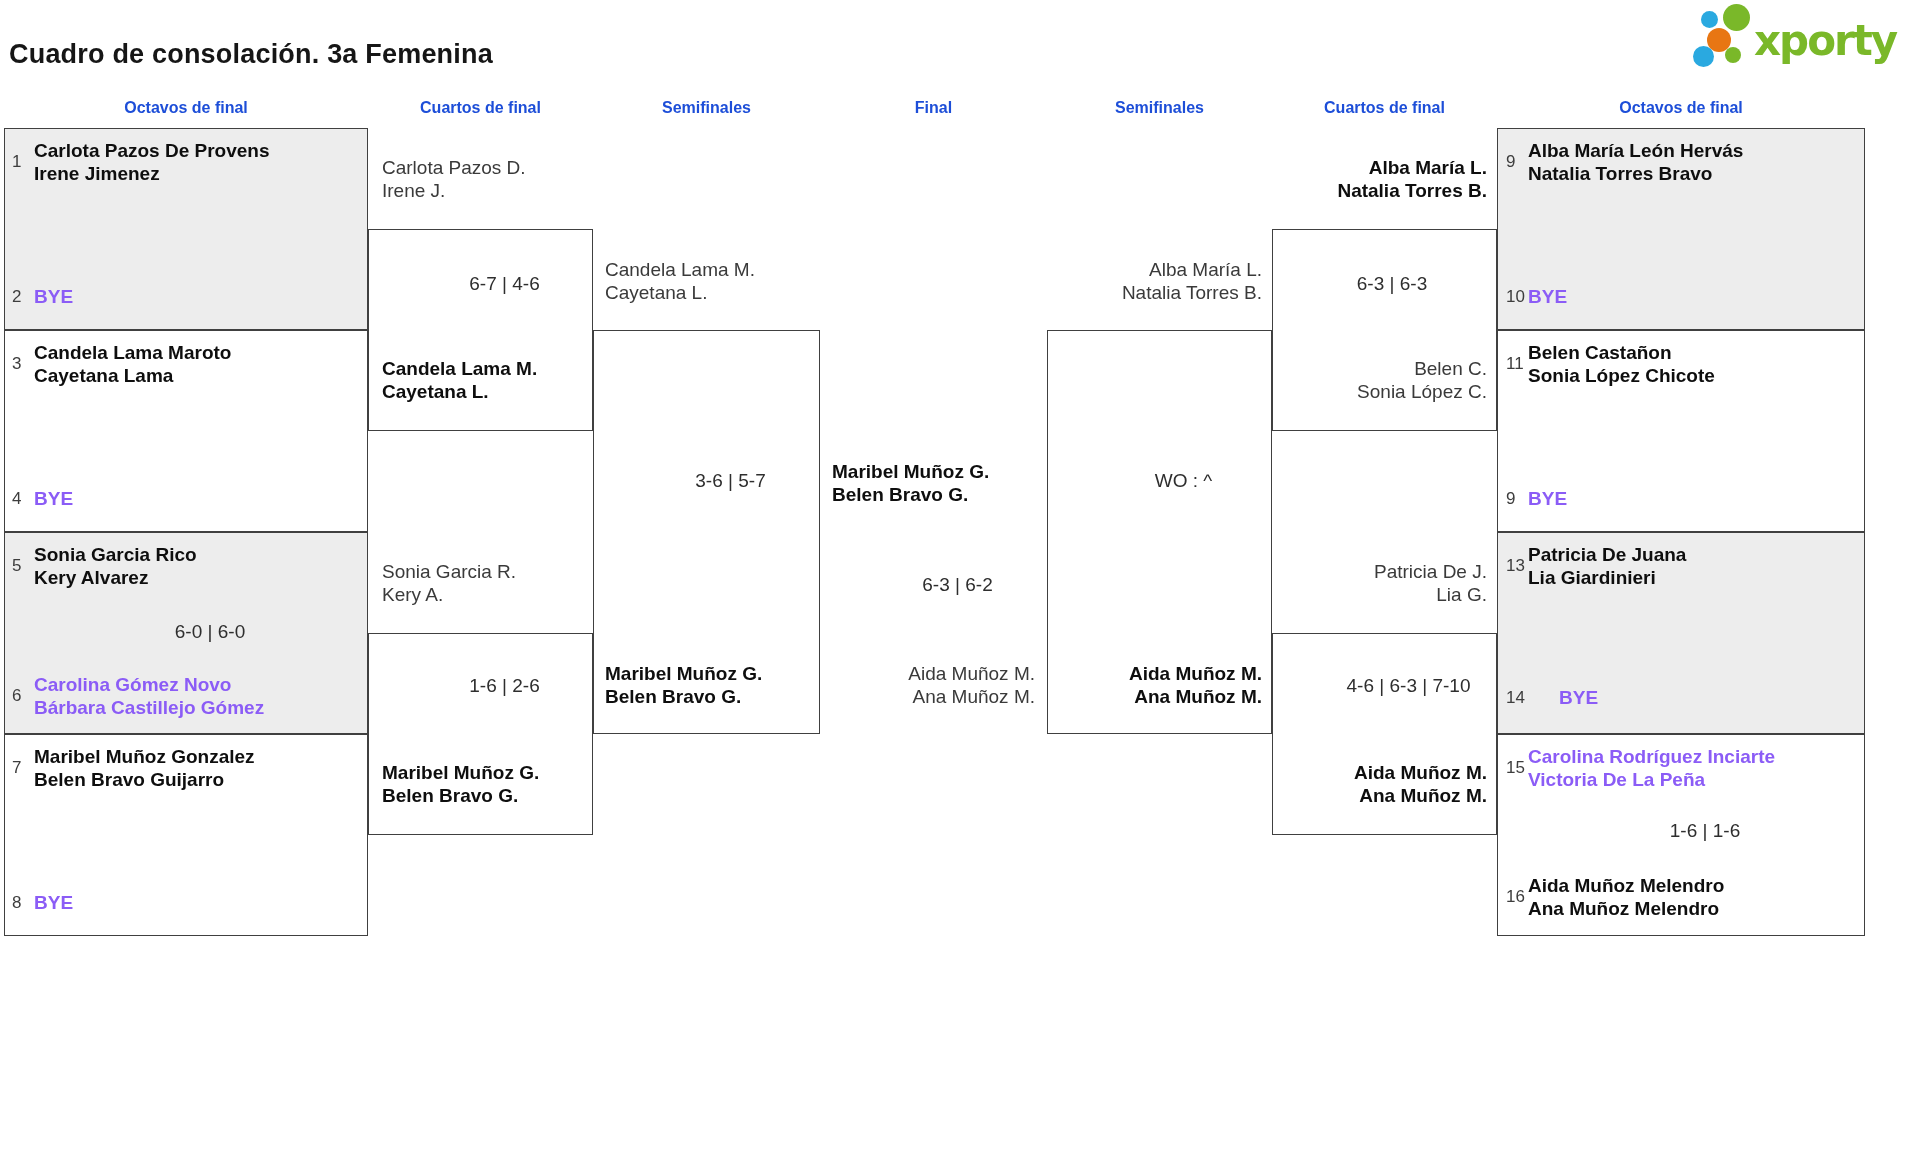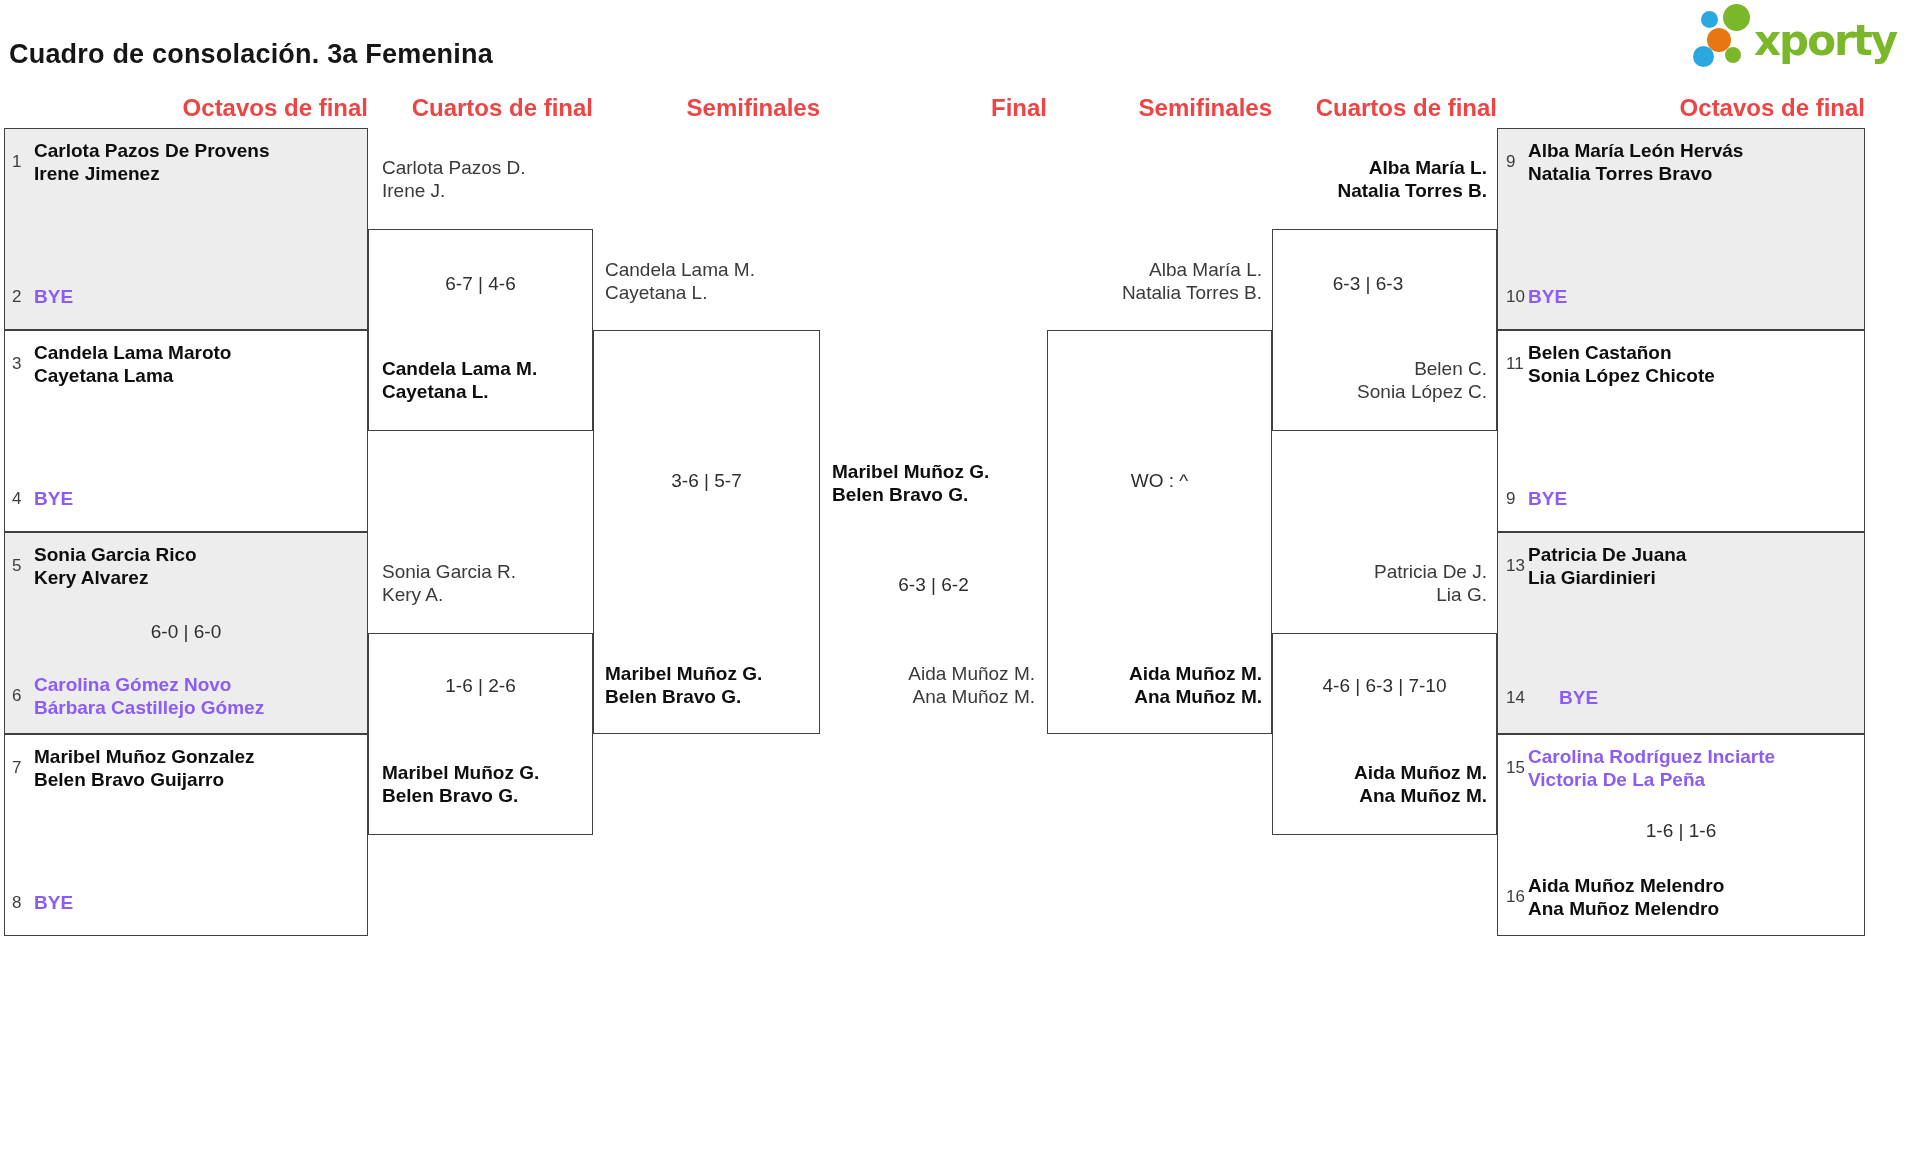--- a/index.html
+++ b/index.html
@@ -1,27 +1,27 @@
 <!DOCTYPE html>
 <html><head>
 <meta charset="utf-8">
 <style>
   html,body{margin:0;padding:0;background:#fff;}
   #page{position:relative;width:1920px;height:1166px;background:#ffffff;overflow:hidden;
         font-family:"Liberation Sans",sans-serif;color:#1a1a1a;}
   .title{position:absolute;left:9px;font-size:27px;font-weight:700;color:#161616;letter-spacing:.2px;white-space:nowrap;}
-  .rh{position:absolute;top:97px;height:22px;font-size:24px;font-weight:700;color:#ef4444;text-align:right;line-height:22px;}
+  .rh{position:absolute;top:97px;height:22px;font-size:16px;font-weight:700;color:#1d4ed8;text-align:center;line-height:22px;}
   .mbox{position:absolute;border:1px solid #404040;box-sizing:border-box;background:#fff;}
   .mbox.g{background:#ededed;}
   .row{position:absolute;display:flex;align-items:center;}
   .seed{width:22px;flex:none;font-size:17px;color:#3d3d3d;}
   .tm{font-size:19px;line-height:23px;white-space:pre-line;color:#8b5cf6;font-weight:700;}
   .nm{position:absolute;font-size:19px;line-height:23px;white-space:pre-line;color:#3a3a3a;font-weight:400;}
   .w{font-weight:700;color:#0e0e0e;}
-  .sc{position:absolute;font-size:19px;line-height:23px;color:#2e2e2e;text-align:center;white-space:nowrap;}
+  .sc{position:absolute;font-size:19px;line-height:23px;color:#2e2e2e;text-align:center;white-space:nowrap;padding-left:24px;}
   .ra{text-align:right;}
   .dot{position:absolute;border-radius:50%;}
   .logotext{position:absolute;left:1754px;top:16px;font-size:42px;font-weight:700;
             color:#7ab829;letter-spacing:-2px;font-family:"DejaVu Sans",sans-serif;}
 </style>
 </head>
 <body>
 
 <div id="page">
 

